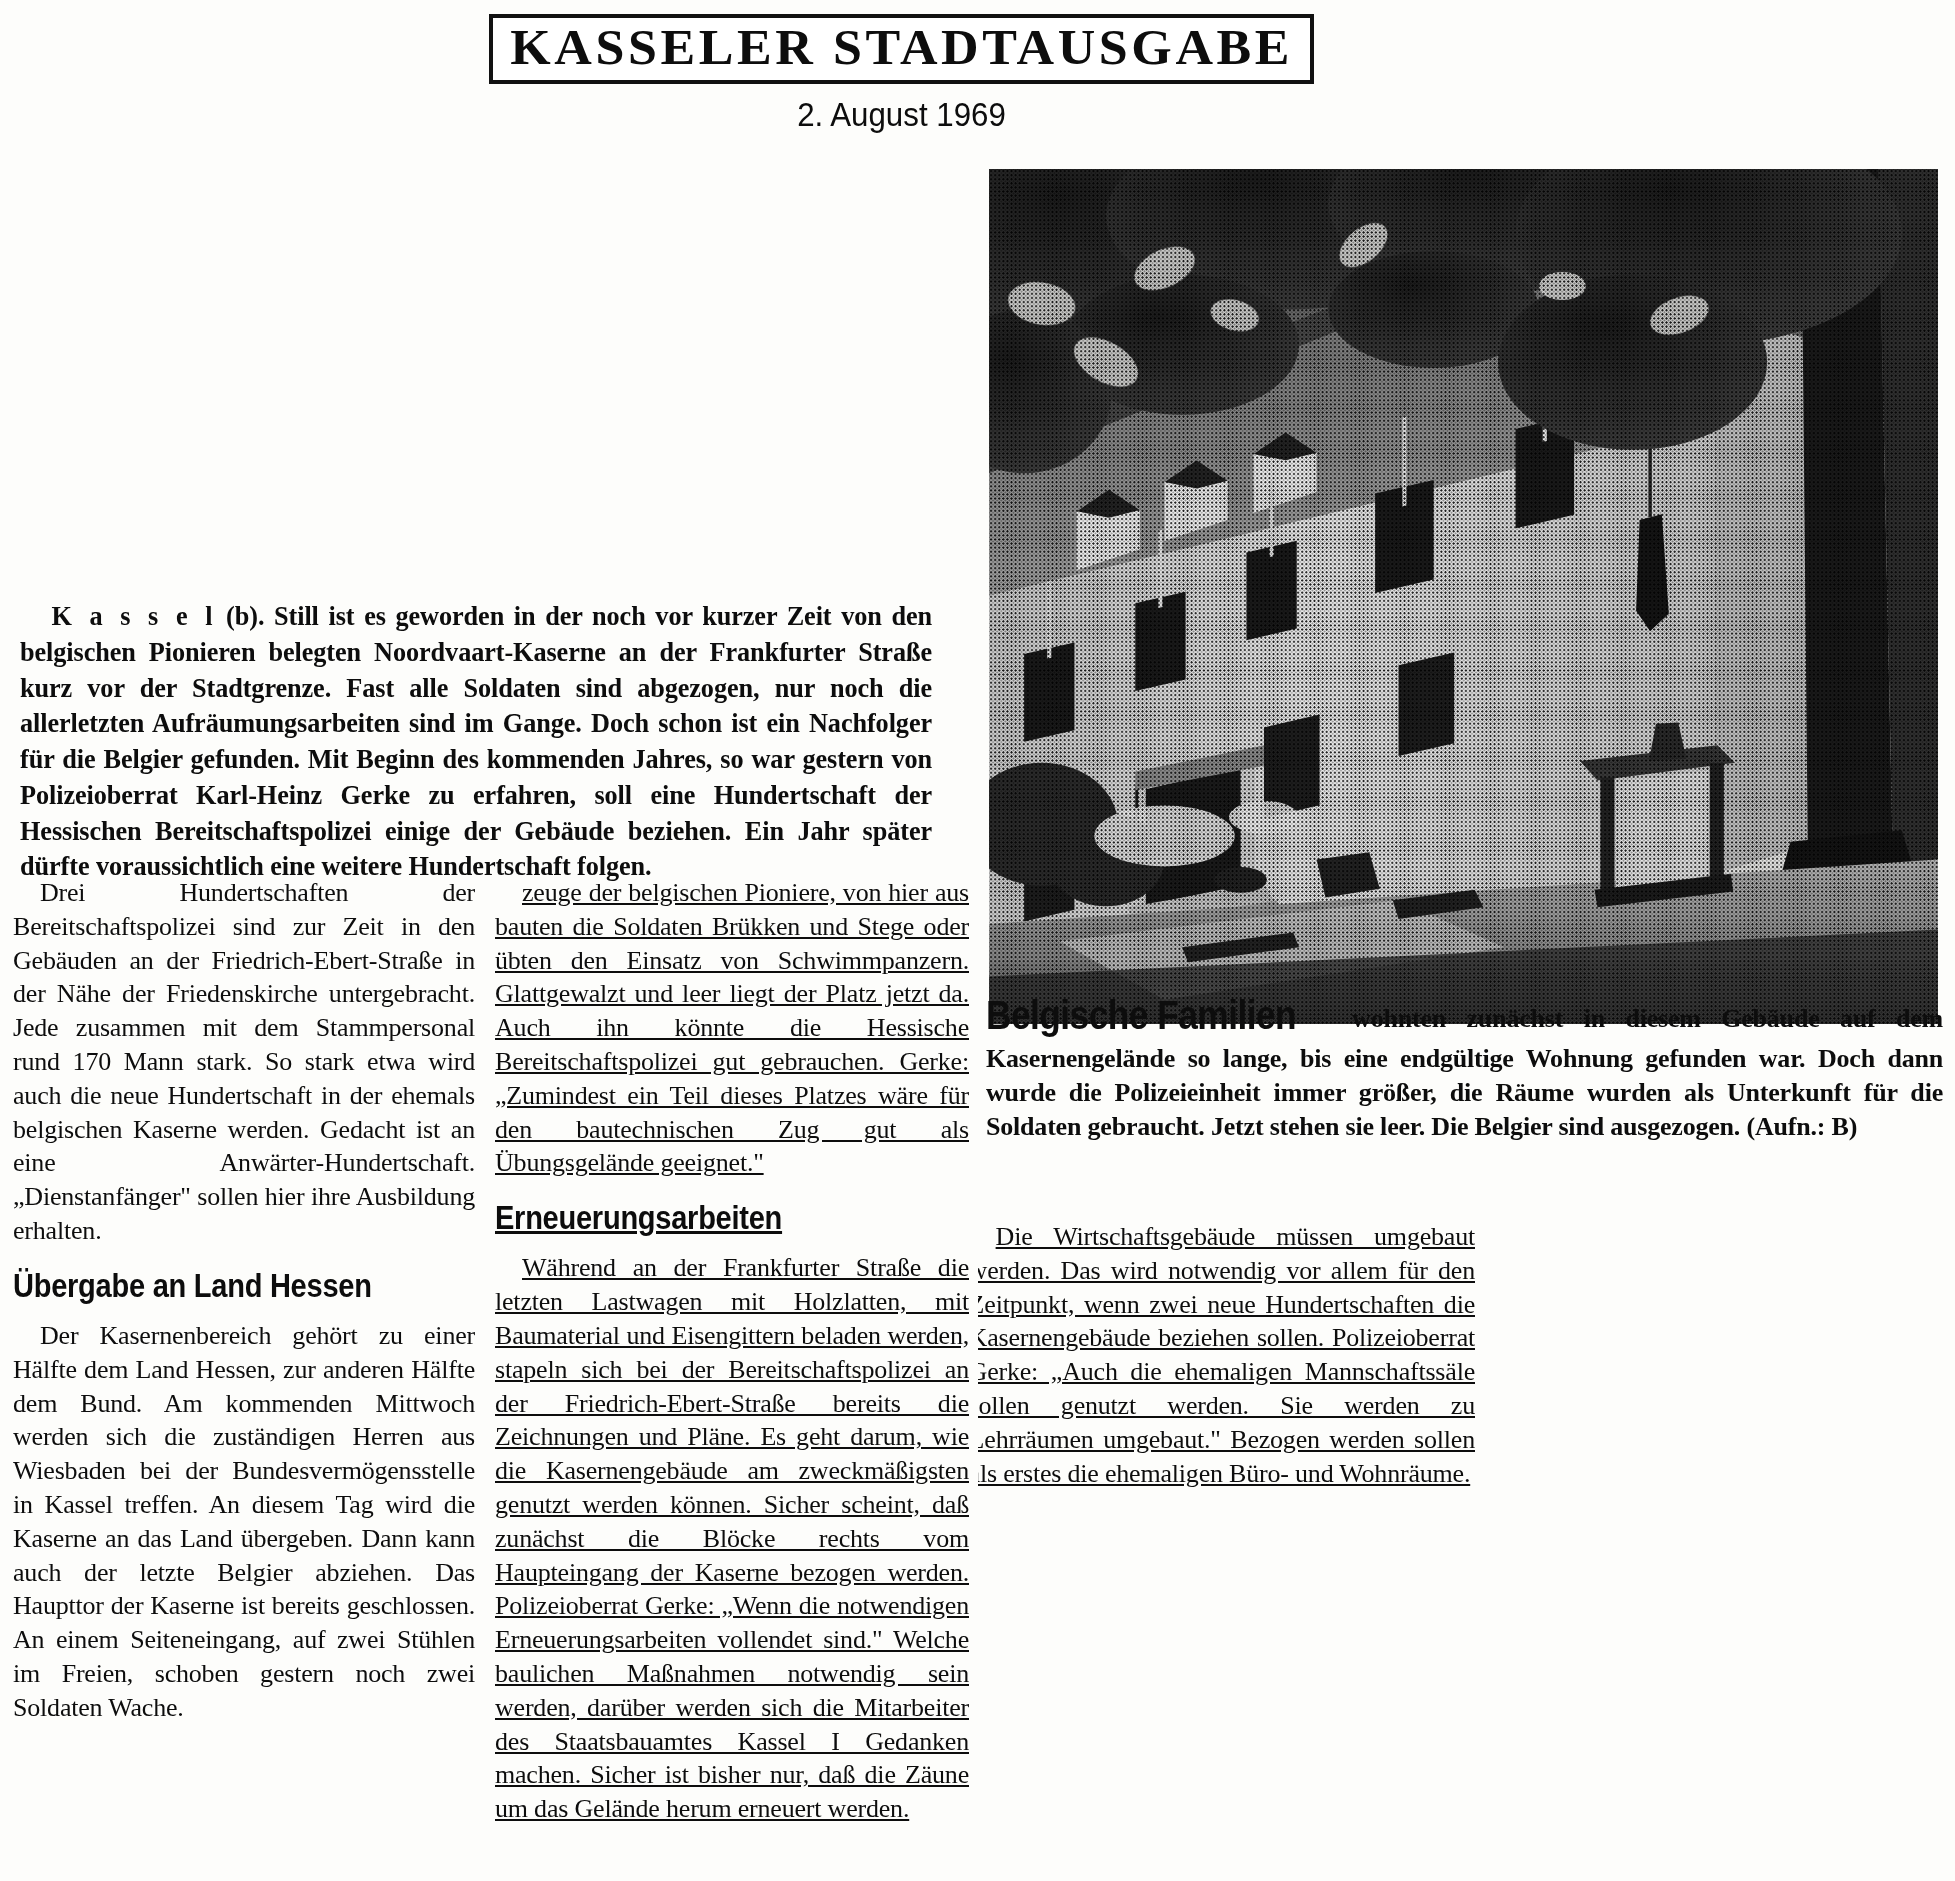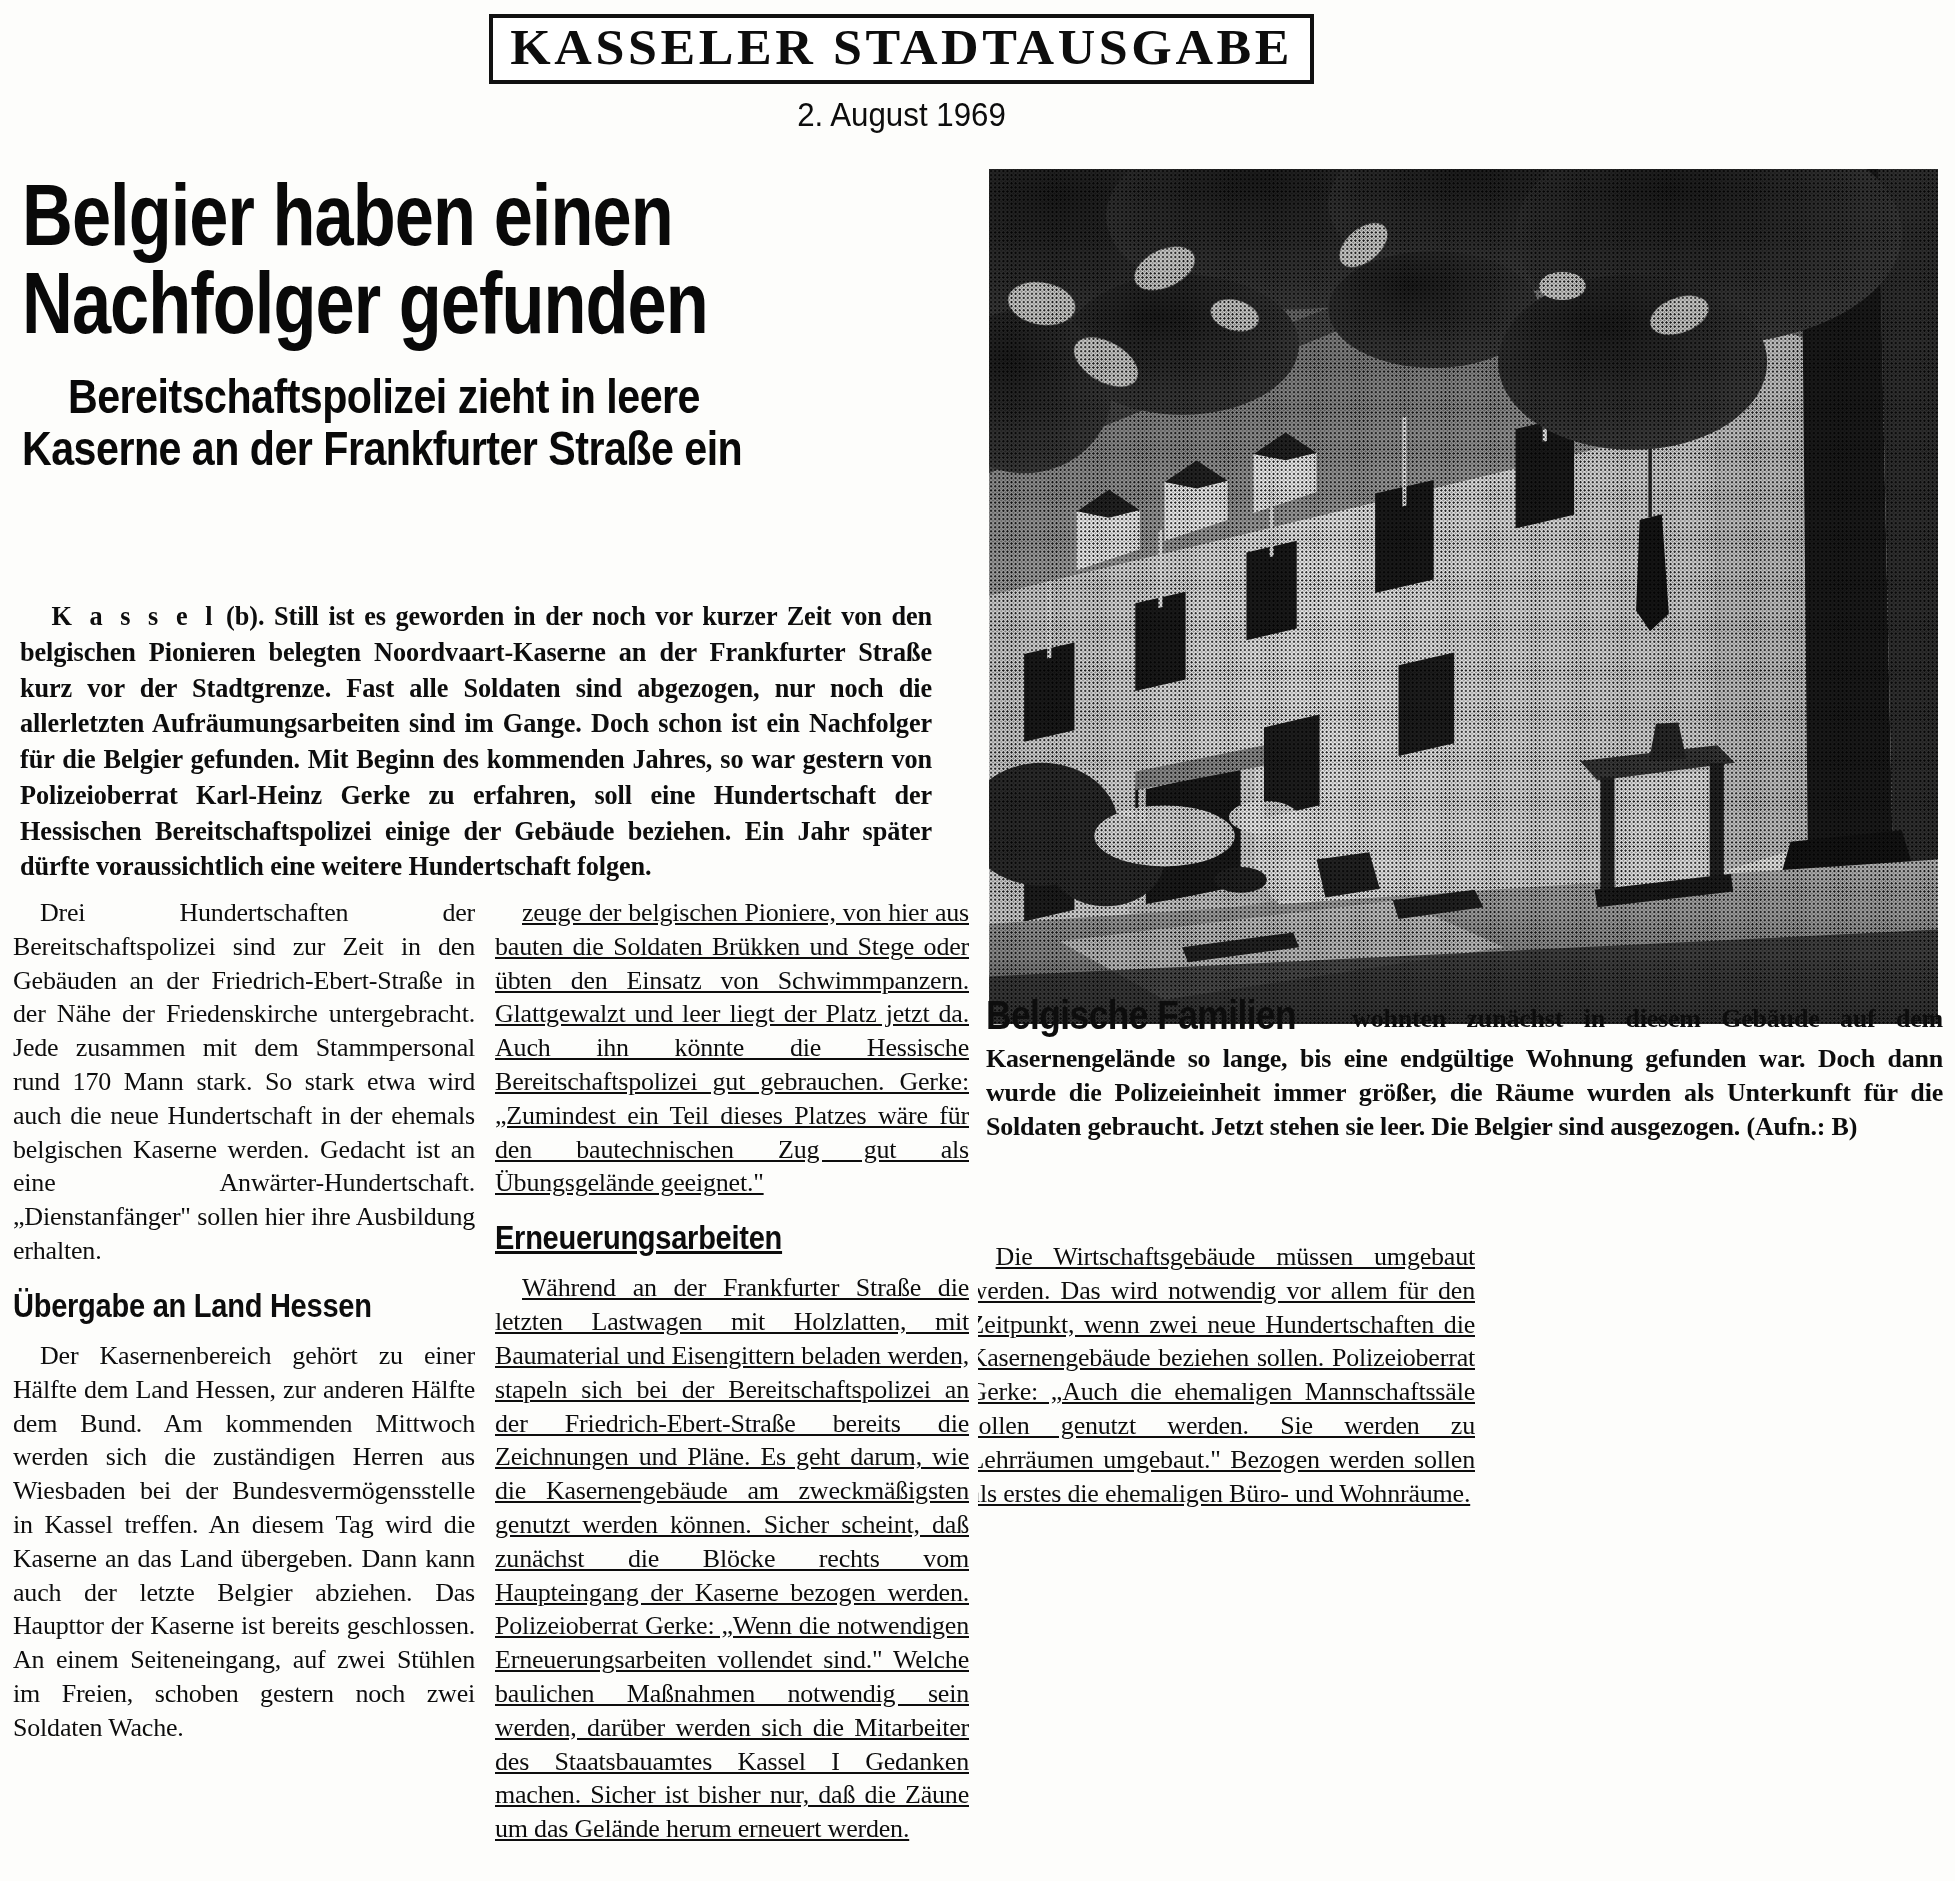--- a/index.html
+++ b/index.html
@@ -56,21 +56,20 @@
     letter-spacing:-0.1px;
   }
   #lead .dateline{letter-spacing:4.1px;}
 
   
   .col{
     position:absolute;
     font-family:"Liberation Serif",serif;
     font-size:26px;line-height:1.30;text-align:justify;
     letter-spacing:-0.2px;
-    margin-top:20px;
   }
   .col p{margin:0 0 0 0;text-indent:27px;}
   .col p.first{text-indent:27px;}
   .col h3{
     font-family:"Liberation Sans",sans-serif;font-weight:700;
     font-size:33px;line-height:1.1;margin:20px 0 15px 0;
     transform:scaleX(0.88);transform-origin:left center;
     text-indent:0;letter-spacing:-0.3px;white-space:nowrap;
   }
   #col1{left:13px;top:876px;width:462px;}
@@ -123,26 +122,20 @@
 
 <div class="page">
 
   <div id="masthead-area">
     <div id="masthead-box">
       <div id="masthead-title">KASSELER STADTAUSGABE</div>
     </div>
     <div id="masthead-date">2. August 1969</div>
   </div>
 
-  <div id="headline-block">
-    <div class="hl-line" id="hl1">Belgier haben einen</div>
-    <div class="hl-line" id="hl2">Nachfolger gefunden</div>
-    <div class="sub-line" id="subhead">Bereitschaftspolizei zieht in leere</div>
-    <div class="sub-line" id="sub2">Kaserne an der Frankfurter Straße ein</div>
-  </div>
 
   <div id="lead"><span class="dateline">K a s s e l</span><span> (b). Still ist es geworden in der noch vor kurzer Zeit von den belgischen Pionieren belegten Noordvaart-Kaserne an der Frankfurter Straße kurz vor der Stadtgrenze. Fast alle Soldaten sind abgezogen, nur noch die allerletzten Aufräumungsarbeiten sind im Gange. Doch schon ist ein Nachfolger für die Belgier gefunden. Mit Beginn des kommenden Jahres, so war gestern von Polizeioberrat Karl-Heinz Gerke zu erfahren, soll eine Hundertschaft der Hessischen Bereitschaftspolizei einige der Gebäude beziehen. Ein Jahr später dürfte voraussichtlich eine weitere Hundertschaft folgen.</span></div>
 
   <div id="photo-wrap">
     <svg id="photo" viewBox="0 0 1622 1462" preserveAspectRatio="none">
       <defs>
         <linearGradient id="skyG" x1="0" y1="0" x2="0" y2="1">
           <stop offset="0%" stop-color="#2a2a2a"></stop>
           <stop offset="100%" stop-color="#9a9a9a"></stop>
         </linearGradient>

